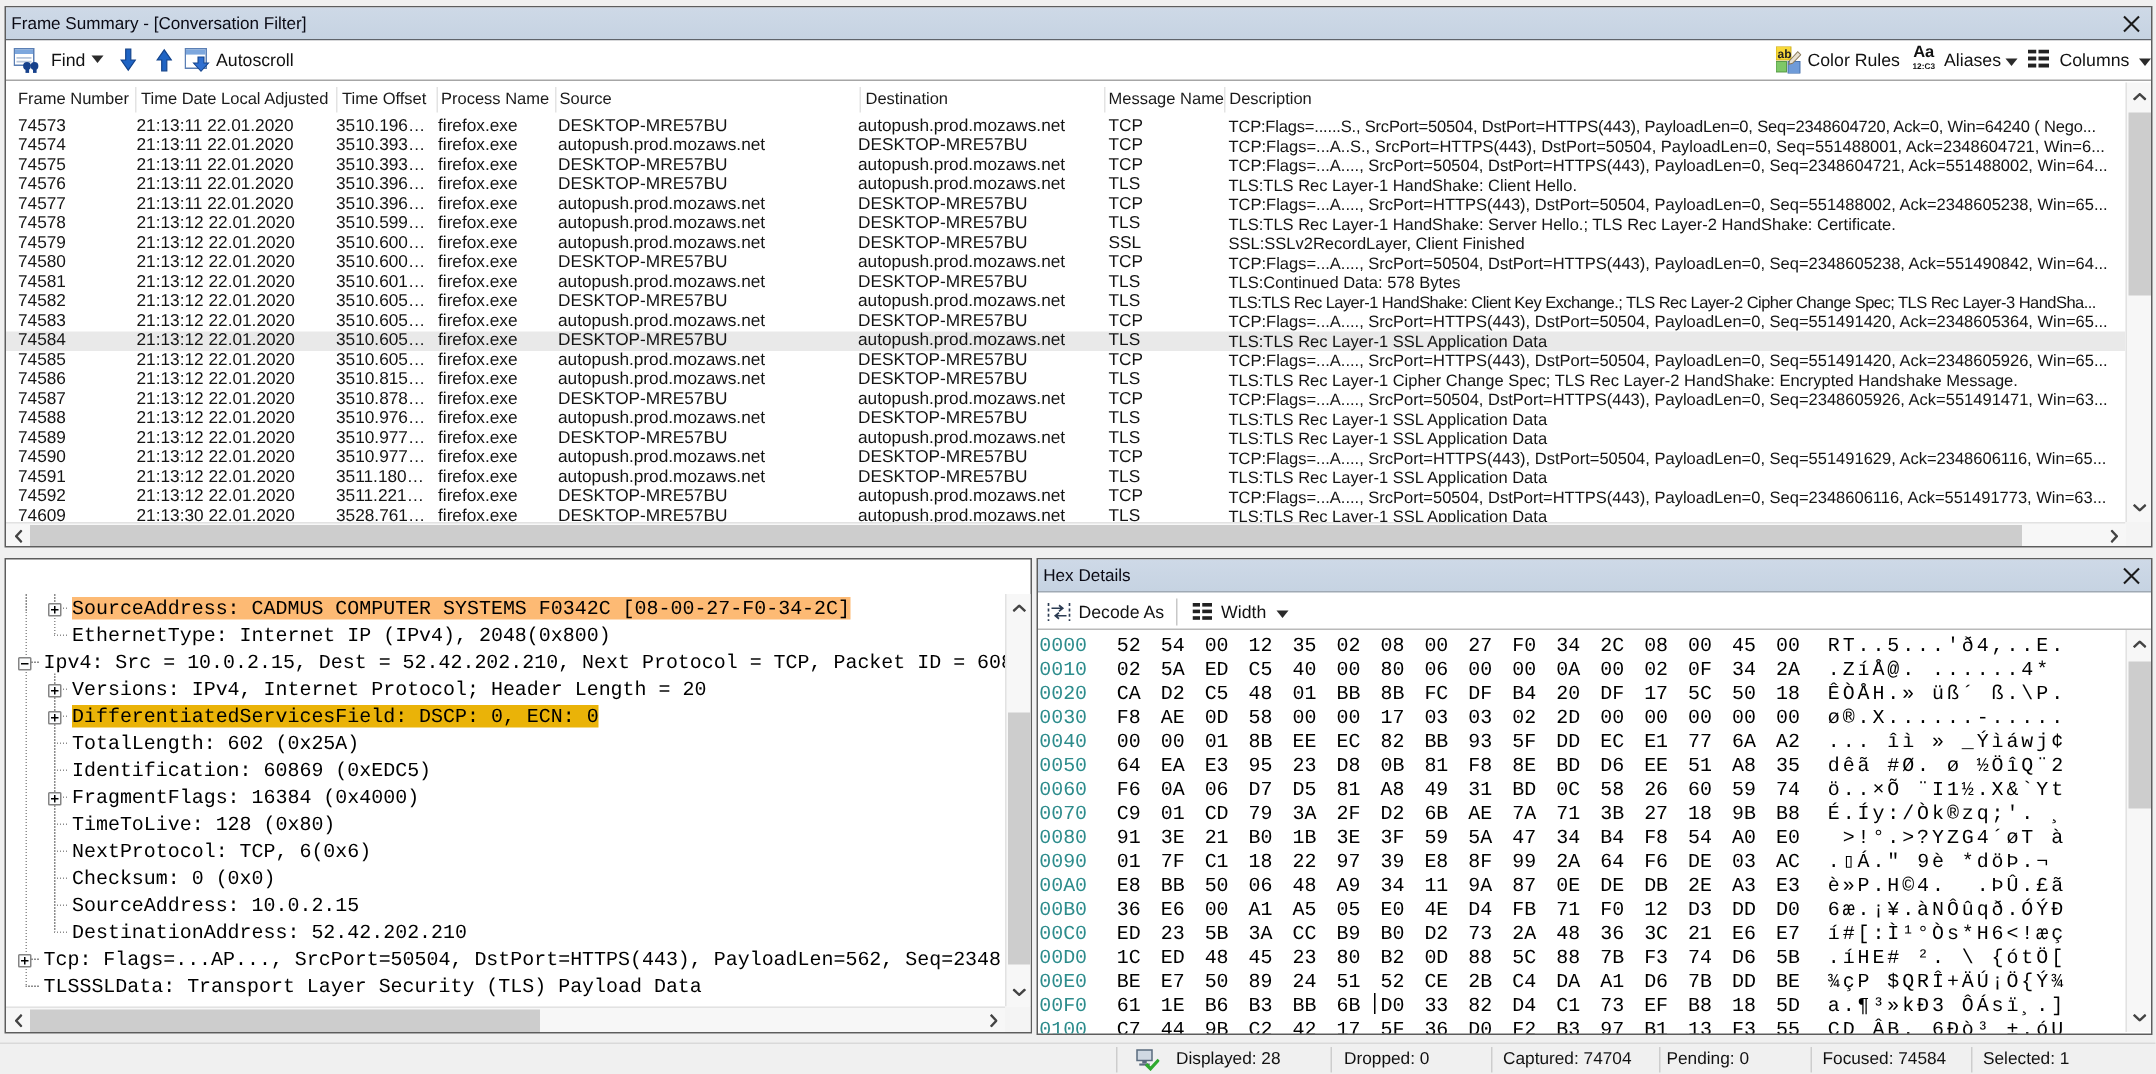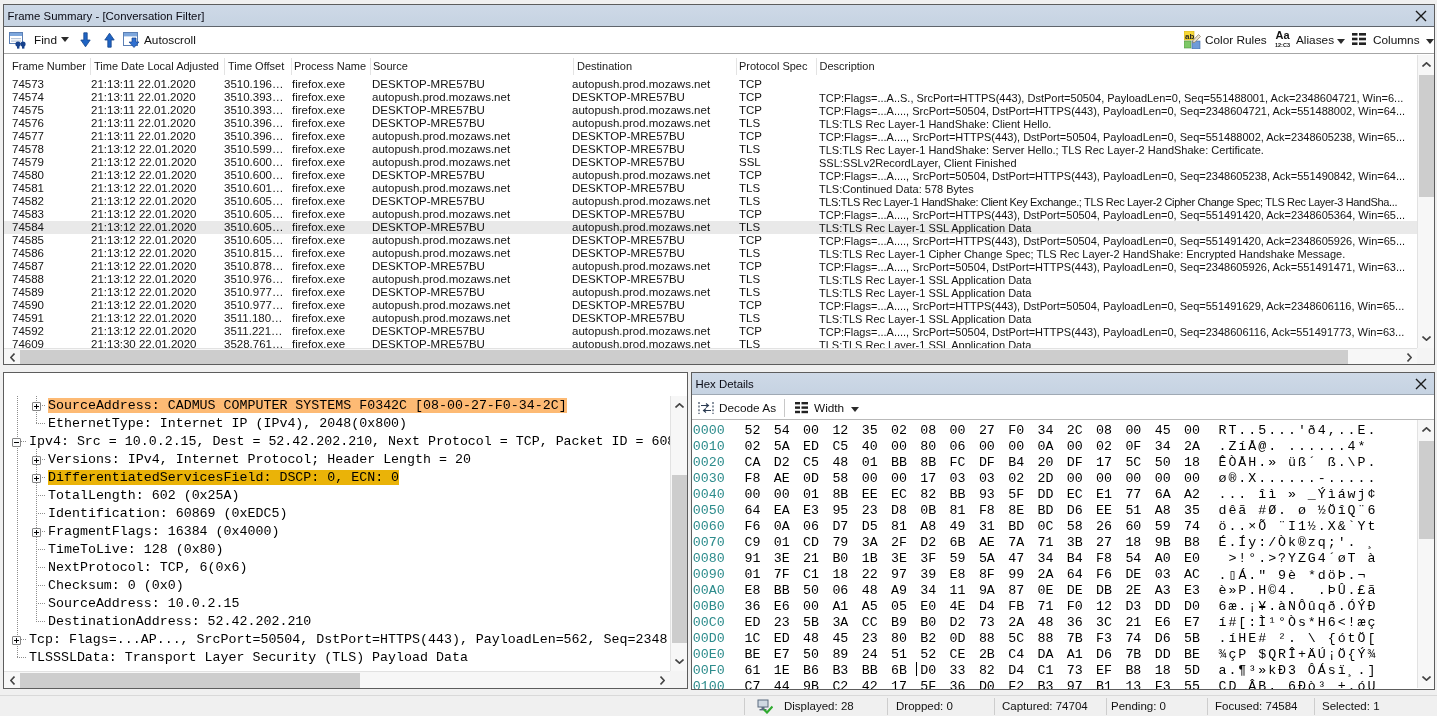--- a/index.html
+++ b/index.html
@@ -86,40 +86,41 @@
         </svg></span>
   </div>
 
   <div id="fshead" style="position:absolute; left:0; top:50px; right:0; height:23px; background:#fff; font-size:11px; color:#1a1a1a;">
       <span style="position:absolute; left:8px; top:5px; white-space:nowrap;">Frame Number</span>
       <span style="position:absolute; left:90px; top:5px; white-space:nowrap;">Time Date Local Adjusted</span>
       <span style="position:absolute; left:224px; top:5px; white-space:nowrap;">Time Offset</span>
       <span style="position:absolute; left:290px; top:5px; white-space:nowrap;">Process Name</span>
       <span style="position:absolute; left:369px; top:5px; white-space:nowrap;">Source</span>
       <span style="position:absolute; left:573px; top:5px; white-space:nowrap;">Destination</span>
-      <span style="position:absolute; left:735px; top:5px; white-space:nowrap;">Protocol Spec</span>
+      <span style="position:absolute; left:735px; top:5px; white-space:nowrap;">Message Name</span>
       <span style="position:absolute; left:815.5px; top:5px; white-space:nowrap;">Description</span>
       <span style="position:absolute; left:86px; top:3px; width:1px; height:17px; background:#e3e3e3;"></span>
       <span style="position:absolute; left:220px; top:3px; width:1px; height:17px; background:#e3e3e3;"></span>
       <span style="position:absolute; left:287px; top:3px; width:1px; height:17px; background:#e3e3e3;"></span>
       <span style="position:absolute; left:366px; top:3px; width:1px; height:17px; background:#e3e3e3;"></span>
       <span style="position:absolute; left:568.7px; top:3px; width:1px; height:17px; background:#e3e3e3;"></span>
       <span style="position:absolute; left:731.5px; top:3px; width:1px; height:17px; background:#e3e3e3;"></span>
       <span style="position:absolute; left:812.2px; top:3px; width:1px; height:17px; background:#e3e3e3;"></span>
     </div>
 
   <div id="fsrows" style="position:absolute; left:0; top:73px; right:17px; bottom:16px; overflow:hidden; font-size:11.5px; color:#141414;">
       <div style="position:absolute; left:0; right:0; top:0px; height:13px; ">
         <span style="position:absolute; left:8px; top:0px; white-space:nowrap;">74573</span>
         <span style="position:absolute; left:87px; top:0px; white-space:nowrap;">21:13:11 22.01.2020</span>
         <span style="position:absolute; left:220px; top:0px; white-space:nowrap;">3510.196…</span>
         <span style="position:absolute; left:288px; top:0px; white-space:nowrap;">firefox.exe</span>
         <span style="position:absolute; left:368px; top:0px; white-space:nowrap;">DESKTOP-MRE57BU</span>
         <span style="position:absolute; left:568px; top:0px; white-space:nowrap;">autopush.prod.mozaws.net</span>
         <span style="position:absolute; left:735px; top:0px; white-space:nowrap;">TCP</span>
+        <span style="position:absolute; left:815px; top:0.5px; white-space:nowrap;font-size:11px;letter-spacing:-0.12px;">TCP:Flags=......S., SrcPort=50504, DstPort=HTTPS(443), PayloadLen=0, Seq=2348604720, Ack=0, Win=64240 ( Nego...</span>
       </div>
       <div style="position:absolute; left:0; right:0; top:13px; height:13px; ">
         <span style="position:absolute; left:8px; top:0px; white-space:nowrap;">74574</span>
         <span style="position:absolute; left:87px; top:0px; white-space:nowrap;">21:13:11 22.01.2020</span>
         <span style="position:absolute; left:220px; top:0px; white-space:nowrap;">3510.393…</span>
         <span style="position:absolute; left:288px; top:0px; white-space:nowrap;">firefox.exe</span>
         <span style="position:absolute; left:368px; top:0px; white-space:nowrap;">autopush.prod.mozaws.net</span>
         <span style="position:absolute; left:568px; top:0px; white-space:nowrap;">DESKTOP-MRE57BU</span>
         <span style="position:absolute; left:735px; top:0px; white-space:nowrap;">TCP</span>
         <span style="position:absolute; left:815px; top:0.5px; white-space:nowrap;font-size:11px;">TCP:Flags=...A..S., SrcPort=HTTPS(443), DstPort=50504, PayloadLen=0, Seq=551488001, Ack=2348604721, Win=6...</span>
@@ -581,21 +582,21 @@
         <span style="position:absolute; left:228.3px; top:0;">0B</span>
         <span style="position:absolute; left:257.6px; top:0;">81</span>
         <span style="position:absolute; left:286.9px; top:0;">F8</span>
         <span style="position:absolute; left:316.2px; top:0;">8E</span>
         <span style="position:absolute; left:345.5px; top:0;">BD</span>
         <span style="position:absolute; left:374.8px; top:0;">D6</span>
         <span style="position:absolute; left:404.1px; top:0;">EE</span>
         <span style="position:absolute; left:433.40000000000003px; top:0;">51</span>
         <span style="position:absolute; left:462.7px; top:0;">A8</span>
         <span style="position:absolute; left:492px; top:0;">35</span>
-    <span style="position:absolute; left:526.5px; top:0; letter-spacing:1.95px; white-space:pre;">dêã #Ø. ø ½ÖîQ¨6</span>
+    <span style="position:absolute; left:526.5px; top:0; letter-spacing:1.95px; white-space:pre;">dêã #Ø. ø ½ÖîQ¨2</span>
   </div>
       <div style="position:absolute; left:0; top:99px; height:16px; width:100%;">
     <span style="position:absolute; left:0.8px; top:0; color:#2d8c8c;">0060</span>
         <span style="position:absolute; left:52.5px; top:0;">F6</span>
         <span style="position:absolute; left:81.8px; top:0;">0A</span>
         <span style="position:absolute; left:111.1px; top:0;">06</span>
         <span style="position:absolute; left:140.4px; top:0;">D7</span>
         <span style="position:absolute; left:169.7px; top:0;">D5</span>
         <span style="position:absolute; left:199px; top:0;">81</span>
         <span style="position:absolute; left:228.3px; top:0;">A8</span>

